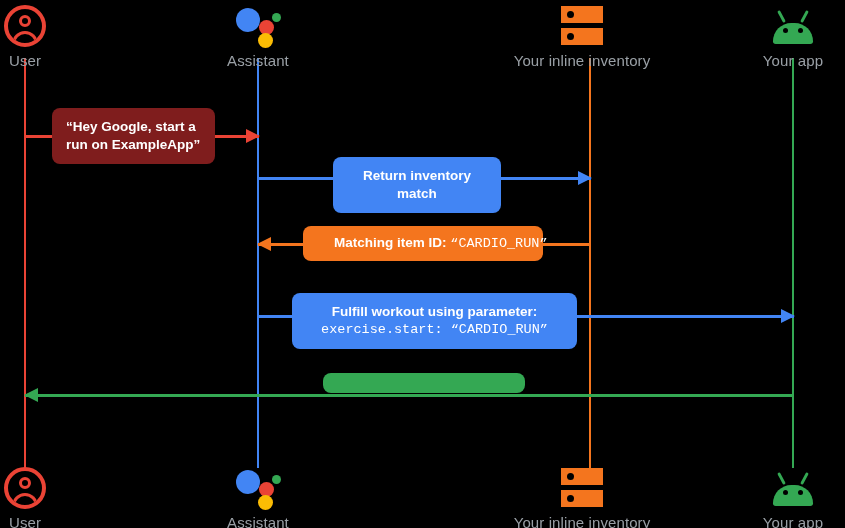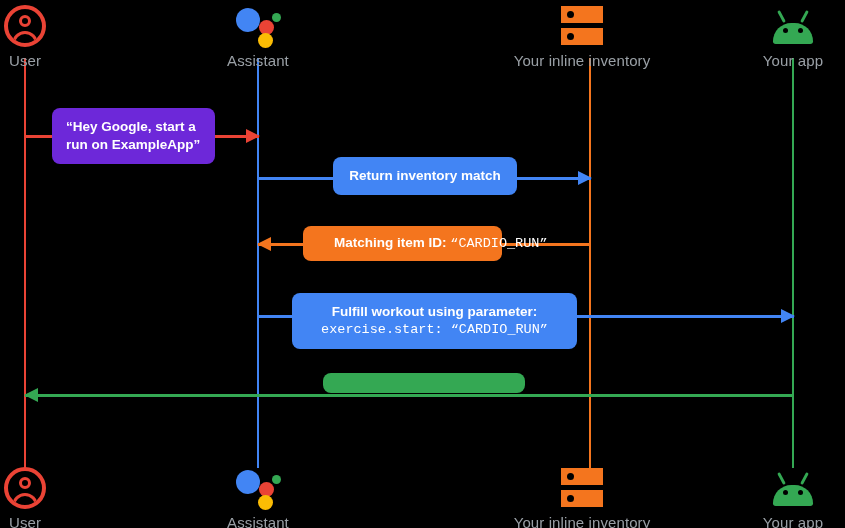--- a/index.html
+++ b/index.html
@@ -75,21 +75,21 @@
   .arrow.left  .head{left:-1px;border-right:14px solid currentColor;}
 
   
   .msg{
     position:absolute;border-radius:8px;padding:10px 14px;
     font-size:13.5px;font-weight:700;line-height:1.32;color:#fff;
     box-sizing:border-box;text-align:center;
   }
   .msg .mono{font-family:"Liberation Mono","DejaVu Sans Mono",monospace;font-weight:400;font-size:13.5px;}
   .msg.left-align{text-align:left;}
-  .m-user{background:#6d28d9;}
+  .m-user{background:#7f1d1d;}
   .m-blue{background:#4285F4;}
   .m-orange{background:#F4751E;}
   .m-green{background:#34A853;}
   .nowrap{white-space:nowrap;}
 </style>
 </head>
 <body>
 
 <div class="stage">
 
@@ -153,29 +153,29 @@
   </div>
   <div class="msg m-user left-align" style="left:52px;top:108px;width:163px;">
     <div>“Hey Google, start a</div>
     <div>run on ExampleApp”</div>
   </div>
 
   <div class="arrow right" style="left:258px;top:177px;width:333px;color:#4285F4;">
     <span class="shaft" style="background:#4285F4;"></span>
       <span class="head"></span>
   </div>
-  <div class="msg m-blue" style="left:333px;top:157px;width:184px;">
+  <div class="msg m-blue" style="left:333px;top:157px;width:168px;">
     <div>Return inventory match</div>
   </div>
 
   <div class="arrow left" style="left:258px;top:243px;width:333px;color:#F4751E;">
     <span class="shaft" style="background:#F4751E;"></span>
       <span class="head"></span>
   </div>
-  <div class="msg m-orange" style="left:303px;top:226px;width:199px;padding:8px 31px;">
+  <div class="msg m-orange" style="left:303px;top:226px;width:240px;padding:8px 31px;">
     <span class="nowrap">
       <span>Matching item ID:</span>
       <span class="mono">“CARDIO_RUN”</span>
     </span>
   </div>
 
   <div class="arrow right" style="left:258px;top:315px;width:536px;color:#4285F4;">
     <span class="shaft" style="background:#4285F4;"></span>
       <span class="head"></span>
   </div>

